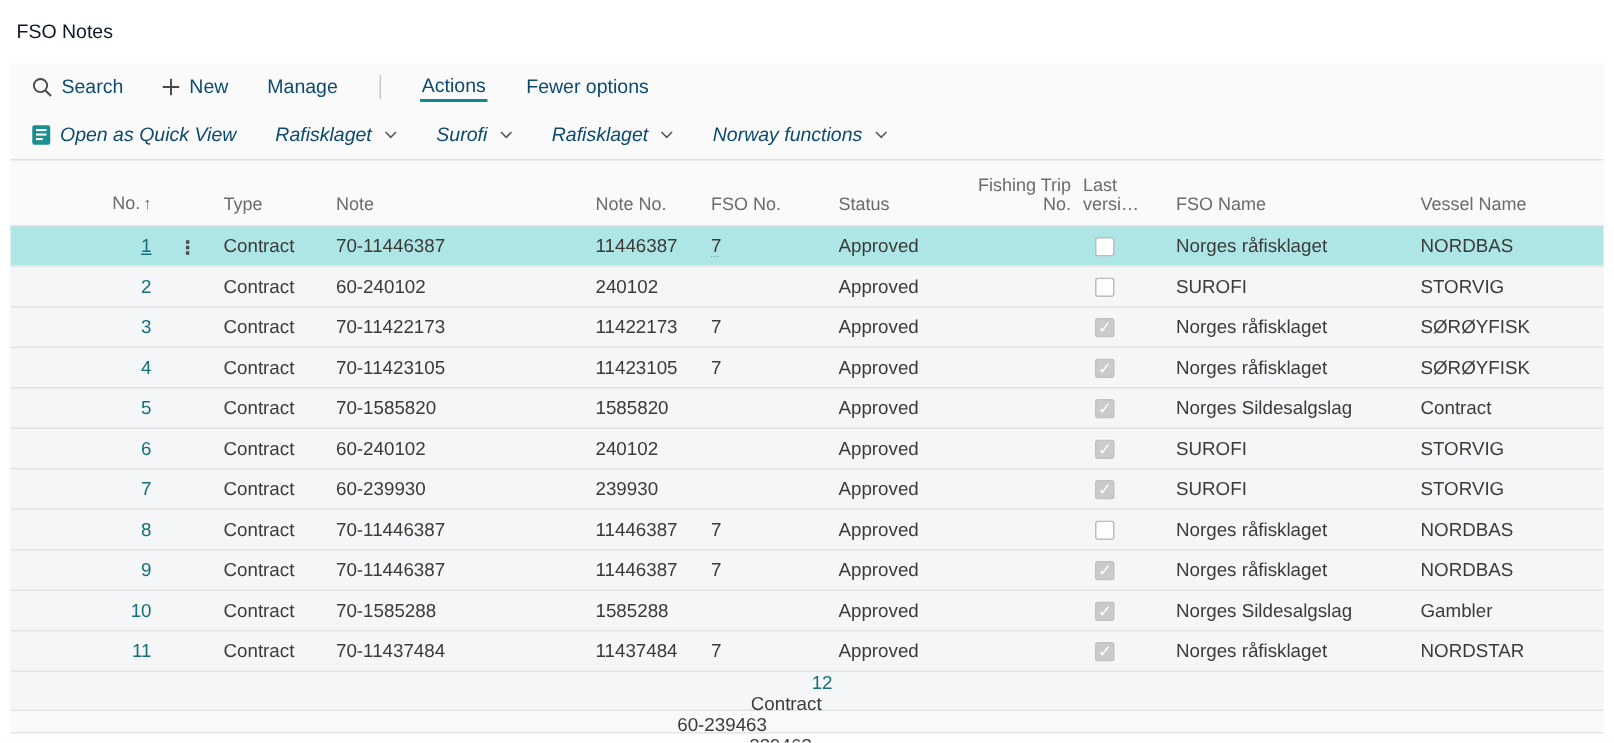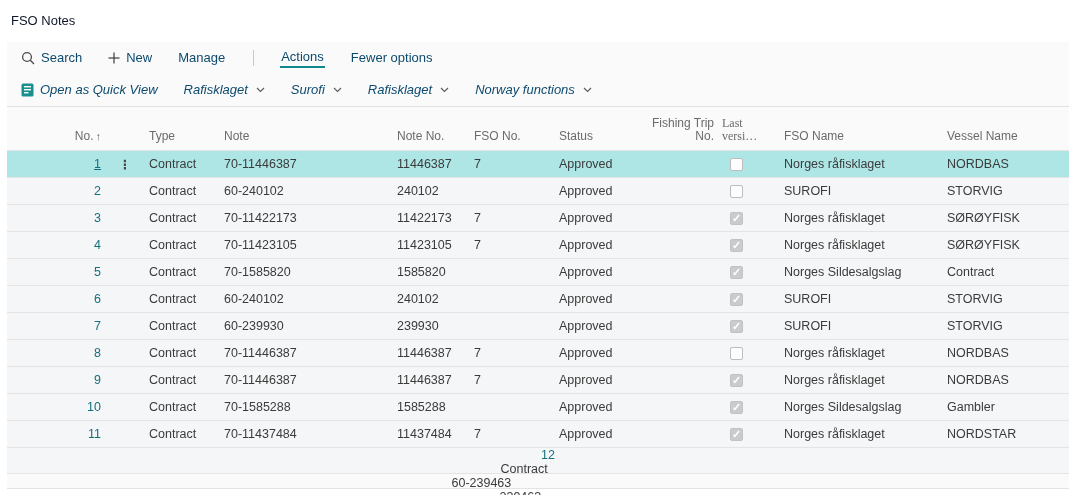--- a/index.html
+++ b/index.html
@@ -29,21 +29,21 @@
 
   .c-sel { width:52px; flex:none; }
   .c-no { width:50px; flex:none; text-align:right; }
   .c-menu { width:40px; flex:none; text-align:center; }
   .c-type { width:75px; flex:none; }
   .c-note { width:173px; flex:none; }
   .c-note_no { width:77px; flex:none; }
   .c-fso_no { width:85px; flex:none; }
   .c-status { width:77px; flex:none; }
   .c-fishing_trip_no { width:86px; flex:none; text-align:right; }
-  .c-last_version { width:42px; flex:none;font-family:Liberation Serif, serif; }
+  .c-last_version { width:42px; flex:none; }
   .c-fso_name { width:163px; flex:none;margin-left:20px; }
   .c-vessel_name { width:140px; flex:none; }
 
   .no-link { color:#15707e; cursor:pointer; }
   .row.selected .no-link { text-decoration:underline; }
   .row.selected .cell.c-fso_no { text-decoration:underline dotted; text-underline-offset:3px; }
   .ellipsis-menu { color:#4a4a4a; font-weight:bold; letter-spacing:0; cursor:pointer; }
   .sort-arrow { font-size:11px; color:#6b6b6b; margin-left:2px; }
 
   .cb { width:13px; height:13px; margin-left:8px; border:1px solid #bdbdbd; background:#fdfdfd; border-radius:2px; position:relative; }

